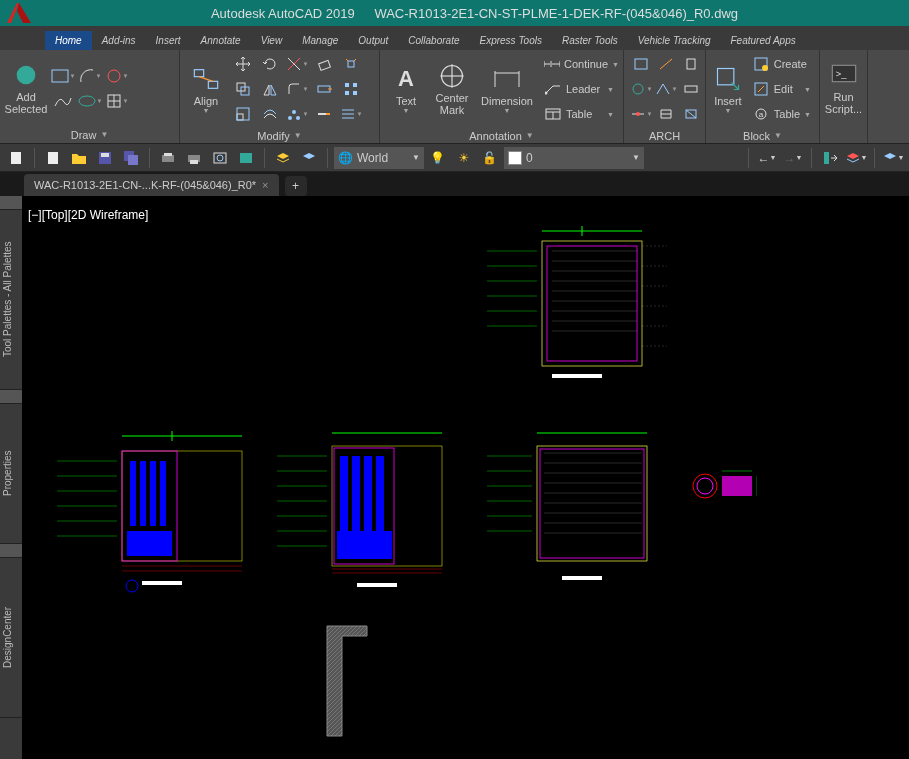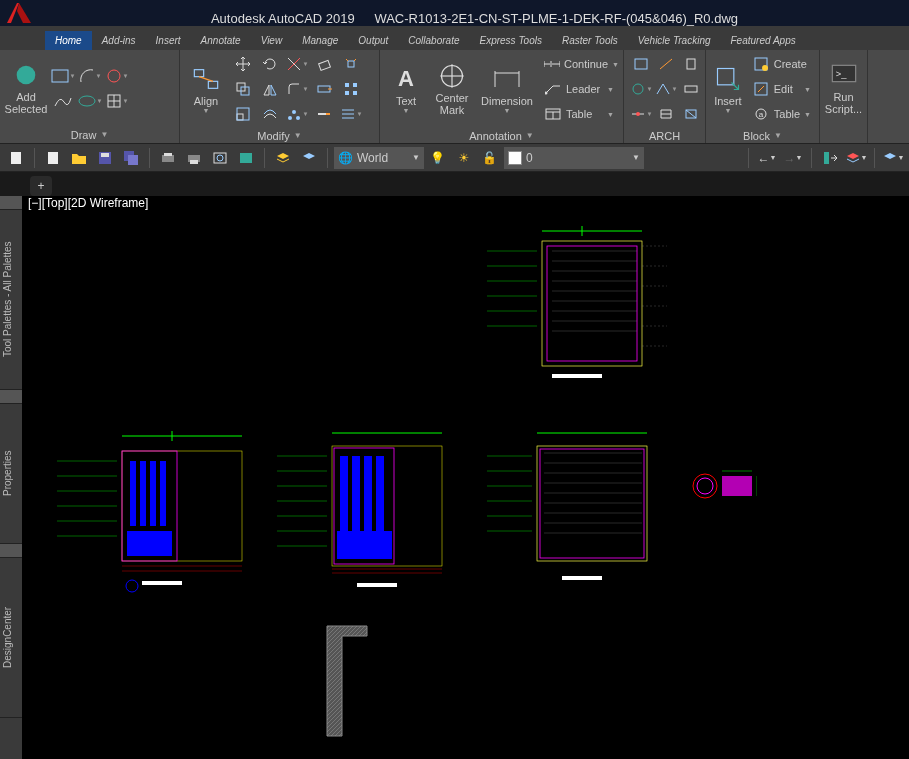--- a/index.html
+++ b/index.html
@@ -1,19 +1,19 @@
 <!DOCTYPE html>
 <html><head>
 <meta charset="utf-8">
 <style>
 * { margin: 0; padding: 0; box-sizing: border-box; font-family: "Segoe UI", Arial, sans-serif; }
 body { background: #333; color: #ccc; font-size: 12px; width: 909px; height: 759px; overflow: hidden; }
 
 
-.titlebar { height: 26px; background: #0f172a; display: flex; align-items: flex-end; }
+.titlebar { height: 26px; background: #0f766e; display: flex; align-items: center; }
 .app-logo { width: 40px; height: 26px; display: flex; align-items: center; justify-content: center; }
 .app-logo svg { width: 30px; height: 24px; }
 .title-center { flex: 1; text-align: center; color: #ddd; font-size: 13px; }
 .title-center span { margin: 0 8px; }
 
 
 .ribbon-tabs { height: 24px; background: #3a3a3a; display: flex; align-items: end; padding-left: 45px; }
 .ribbon-tab { padding: 4px 10px; color: #ccc; font-size: 10px; cursor: pointer; font-style: italic; }
 .ribbon-tab.active { background: #1b4a8a; color: #fff; }
 
@@ -51,21 +51,21 @@
 .file-tab { height: 22px; background: #3a3a3a; border-radius: 4px 4px 0 0; padding: 0 10px; display: flex; align-items: center; font-size: 11px; gap: 6px; }
 .file-tab .x { opacity: .6; cursor: pointer; }
 .file-tab-add { width: 22px; height: 20px; background: #2a2a2a; border-radius: 4px; display: flex; align-items: center; justify-content: center; margin-left: 6px; cursor: pointer; }
 
 
 .canvas-wrap { position: relative; background: #000; height: 563px; display: flex; }
 .side-palettes { width: 22px; background: #3a3a3a; display: flex; flex-direction: column; }
 .pal-tab { flex: 0 0 auto; writing-mode: vertical-rl; transform: rotate(180deg); padding: 8px 2px; font-size: 10px; color: #bbb; text-align: center; border-top: 1px solid #222; cursor: pointer; }
 .pal-handle { height: 14px; background: #555; border-bottom: 1px solid #222; }
 .canvas { flex: 1; position: relative; overflow: hidden; }
-.vp-label { position: absolute; top: 0; left: 6px; color: #fff; font-size: 12px; }
+.vp-label { position: absolute; top: 12px; left: 6px; color: #fff; font-size: 12px; }
 
 
 .dwg { position: absolute; }
 .dwg svg { width: 100%; height: 100%; }
 </style>
 </head>
 <body>
 
 <div class="titlebar">
   <div class="app-logo">
@@ -590,20 +590,24 @@
     <div class="qat-btn">
         <svg width="16" height="14">
           <path d="M8 2l6 3-6 3-6-3z" fill="#9cf"></path>
         </svg>
         <span class="chev" style="font-size:7px">▼</span>
       </div>
   </div>
 </div>
 
 <div class="file-tabs">
+  <div class="file-tab">
+    <span>WAC-R1013-2E1-CN-...K-RF-(045&amp;046)_R0*</span>
+    <span class="x">×</span>
+  </div>
   <div class="file-tab-add">
       <span>+</span>
     </div>
 </div>
 
 <div class="canvas-wrap">
   <div class="side-palettes">
     <div class="pal-handle"></div>
     <div class="pal-tab" style="height:180px">Tool Palettes - All Palettes</div>
     <div class="pal-handle"></div>

